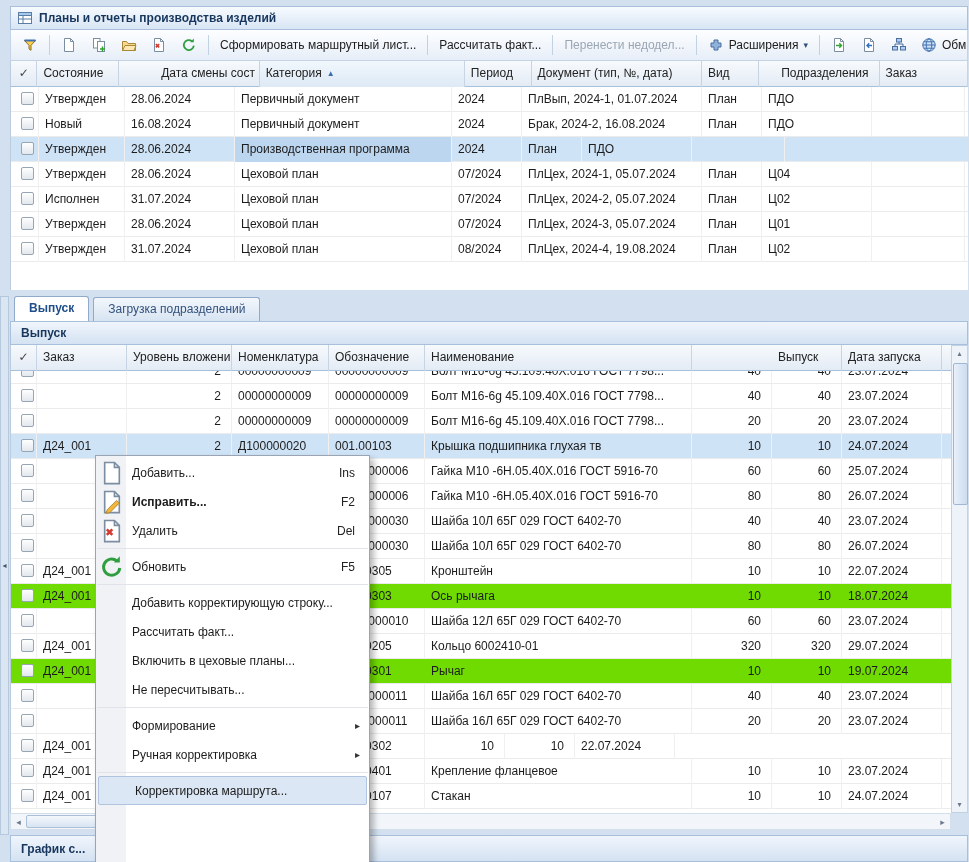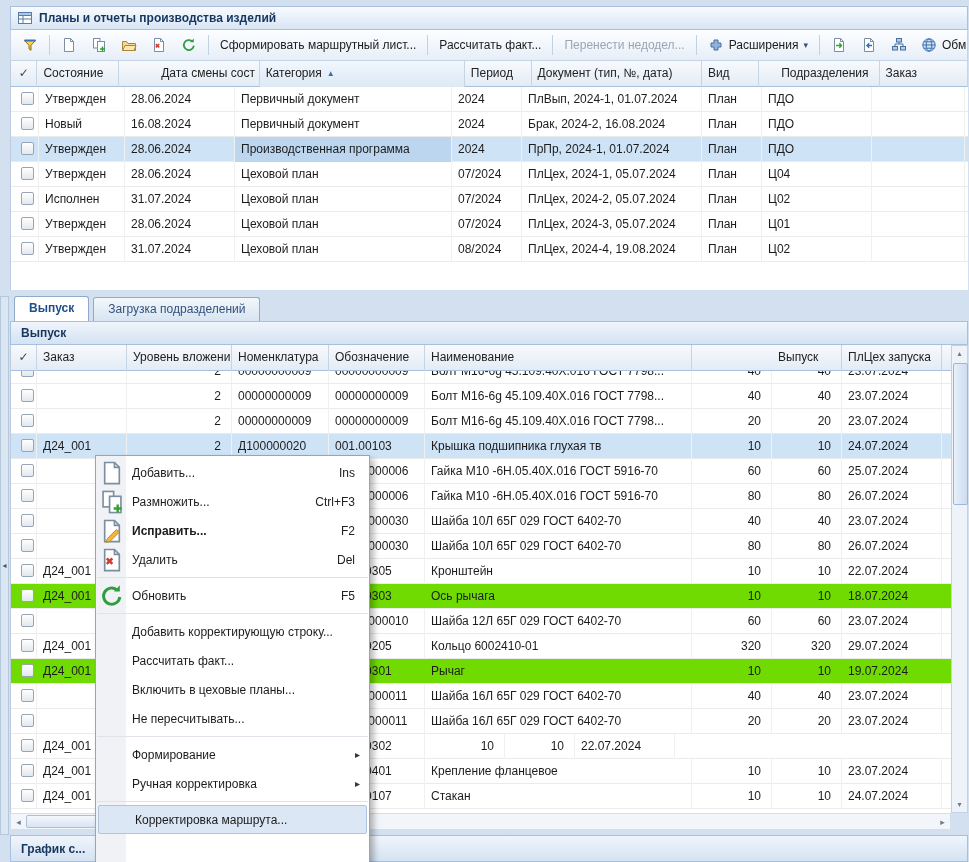--- a/index.html
+++ b/index.html
@@ -274,21 +274,20 @@
         <div class="cell" style="width: 60px;"><span>План</span></div>
         <div class="cell" style="width: 110px;"><span>ПДО</span></div>
         <div class="cell" style="width: 93px;"><span></span></div>
       </div>
       <div class="trow sel">
         <div class="cell" style="width: 28px;"><span class="cb"></span></div>
         <div class="cell" style="width: 86px;"><span>Утвержден</span></div>
         <div class="cell" style="width: 110px;"><span>28.06.2024</span></div>
         <div class="cell focus" style="width: 217px;"><span>Производственная программа</span></div>
         <div class="cell" style="width: 70px;"><span>2024</span></div>
-        <div class="cell" style="width: 180px;"><span>ПрПр, 2024-1, 01.07.2024</span></div>
         <div class="cell" style="width: 60px;"><span>План</span></div>
         <div class="cell" style="width: 110px;"><span>ПДО</span></div>
         <div class="cell" style="width: 93px;"><span></span></div>
       </div>
       <div class="trow">
         <div class="cell" style="width: 28px;"><span class="cb"></span></div>
         <div class="cell" style="width: 86px;"><span>Утвержден</span></div>
         <div class="cell" style="width: 110px;"><span>28.06.2024</span></div>
         <div class="cell" style="width: 217px;"><span>Цеховой план</span></div>
         <div class="cell" style="width: 70px;"><span>07/2024</span></div>
@@ -343,21 +342,21 @@
 
   <div id="t2-head" class="thead">
       <div class="hcell" style="width: 26px;"><span>✓</span></div>
       <div class="hcell" style="width: 90px;"><span>Заказ</span></div>
       <div class="hcell" style="width: 105px;"><span>Уровень вложени</span></div>
       <div class="hcell" style="width: 97px;"><span>Номенклатура</span></div>
       <div class="hcell" style="width: 96px;"><span>Обозначение</span></div>
       <div class="hcell" style="width: 267px;"><span>Наименование</span></div>
       <div class="hcell" style="width: 80px; margin-top: 46px;"><span>Запуск план</span></div>
       <div class="hcell" style="width: 70px;"><span>Выпуск</span></div>
-      <div class="hcell" style="width: 100px;"><span>ПлЦех запуска</span></div>
+      <div class="hcell" style="width: 100px;"><span>Дата запуска</span></div>
     </div>
   <div id="t2-body" class="tbody">
       <div class="trow partial">
         <div class="cell" style="width: 26px;"><span class="cb"></span></div>
         <div class="cell" style="width: 90px;"><span></span></div>
         <div class="cell num" style="width: 105px;"><span>2</span></div>
         <div class="cell" style="width: 97px;"><span>00000000009</span></div>
         <div class="cell" style="width: 96px;"><span>00000000009</span></div>
         <div class="cell" style="width: 267px;"><span>Болт М16-6g 45.109.40Х.016 ГОСТ 7798...</span></div>
         <div class="cell num" style="width: 80px;"><span>40</span></div>
@@ -577,31 +576,20 @@
       <div class="menu-item">
         <span class="mi-ico">
           <svg viewBox="0 0 16 16">
             <path d="M3.5 1.5h6l3 3v10h-9z" fill="#fff" stroke="#7b8da1"></path>
             <path d="M9.5 1.5v3h3" fill="none" stroke="#7b8da1"></path>
           </svg>
         </span>
         <span class="mi-label">Добавить...</span>
         <span class="mi-key">Ins</span>
       </div>
-      <div class="menu-item">
-        <span class="mi-ico">
-          <svg viewBox="0 0 16 16">
-            <rect x="2.5" y="1.5" width="6.5" height="9.5" fill="#fff" stroke="#7b8da1"></rect>
-            <rect x="6.5" y="4.5" width="7" height="10" fill="#fff" stroke="#7b8da1"></rect>
-            <path d="M9 12h5M11.5 9.5v5" stroke="#2fa32f" stroke-width="1.5" fill="none"></path>
-          </svg>
-        </span>
-        <span class="mi-label">Размножить...</span>
-        <span class="mi-key">Ctrl+F3</span>
-      </div>
       <div class="menu-item bold">
         <span class="mi-ico">
           <svg viewBox="0 0 16 16">
             <path d="M3.5 1.5h6l3 3v10h-9z" fill="#fff" stroke="#7b8da1"></path>
             <path d="M9.5 1.5v3h3" fill="none" stroke="#7b8da1"></path>
             <path d="M5 12.8 10.8 7l1.7 1.7-5.8 5.8-2.3.5z" fill="#f2b63d" stroke="#a87f22" stroke-width=".5"></path>
           </svg>
         </span>
         <span class="mi-label">Исправить...</span>
         <span class="mi-key">F2</span>

